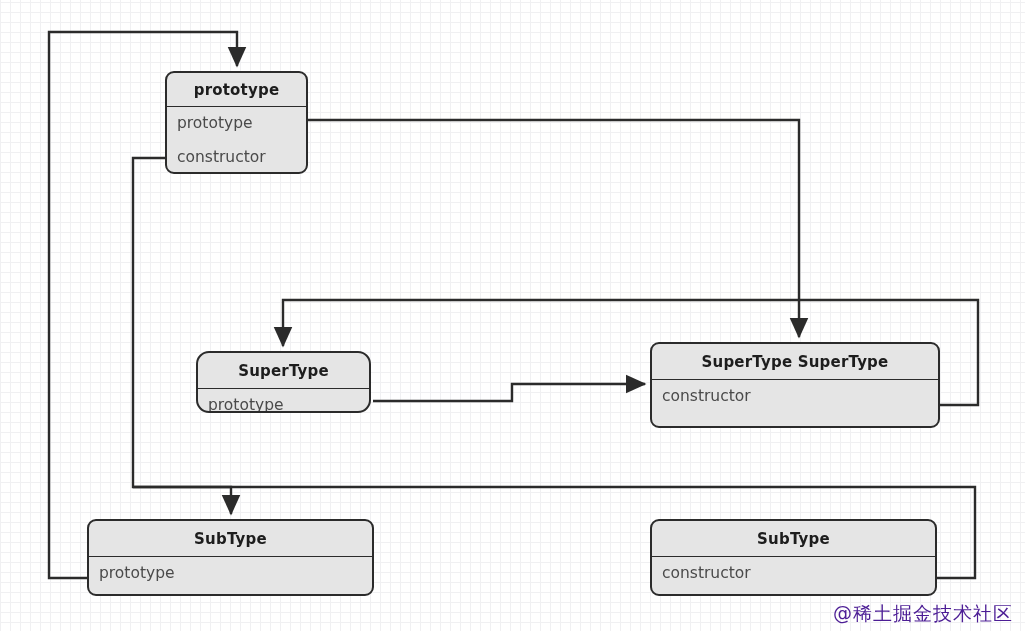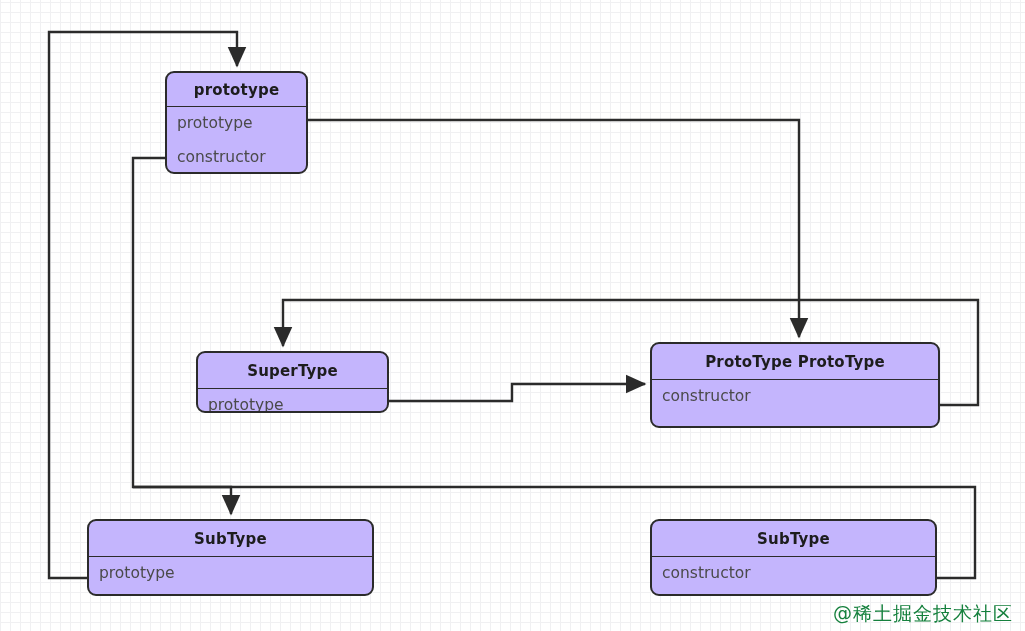--- a/index.html
+++ b/index.html
@@ -28,21 +28,21 @@
     background-position: 0px 2px, 0px 2px, 0px 2px, 0px 2px;
     pointer-events: none;
   }
   #diagram {
     position: absolute;
     inset: 0;
   }
   .uml-box {
     position: absolute;
     box-sizing: border-box;
-    background: #c4b5fd;
+    background: #e5e5e5;
     border: 2.2px solid #2b2b2b;
     border-radius: 9px;
     overflow: hidden;
   }
   .uml-title {
     text-align: center;
     font-weight: bold;
     color: #1d1d1d;
     font-size: 15px;
     letter-spacing: .2px;
@@ -60,21 +60,21 @@
     padding: 5px 10px 0 10px;
     line-height: 1.45;
   }
   .uml-row {
     white-space: pre;
   }
   .watermark {
     position: absolute;
     right: 12px;
     bottom: 4px;
-    color: #15803d;
+    color: #4c1d95;
     font-size: 19px;
     font-family: "DejaVu Sans", "Liberation Sans", sans-serif;
     letter-spacing: 1px;
     user-select: none;
   }
 </style>
 </head>
 <body>
 
 <div id="canvas">
@@ -103,30 +103,30 @@
 
   <div class="uml-box" style="left: 165px; top: 71px; width: 143px; height: 103px;">
     <div class="uml-title" style="height: 33px;">prototype</div>
     <div class="uml-divider"></div>
     <div class="uml-body">
       <div class="uml-row">prototype</div>
       <div class="uml-row" style="margin-top:12px">constructor</div>
     </div>
   </div>
 
-  <div class="uml-box" style="left: 196px; top: 351px; width: 193px; height: 62px;">
+  <div class="uml-box" style="left: 196px; top: 351px; width: 175px; height: 62px; border-radius: 13px;">
     <div class="uml-title" style="height: 35px;">SuperType</div>
     <div class="uml-divider"></div>
     <div class="uml-body">
       <div class="uml-row">prototype</div>
     </div>
   </div>
 
   <div class="uml-box" style="left: 650px; top: 342px; width: 290px; height: 86px;">
-    <div class="uml-title" style="height: 35px;">ProtoType ProtoType</div>
+    <div class="uml-title" style="height: 35px;">SuperType SuperType</div>
     <div class="uml-divider"></div>
     <div class="uml-body">
       <div class="uml-row">constructor</div>
     </div>
   </div>
 
   <div class="uml-box" style="left: 87px; top: 519px; width: 287px; height: 77px;">
     <div class="uml-title" style="height: 35px;">SubType</div>
     <div class="uml-divider"></div>
     <div class="uml-body">

